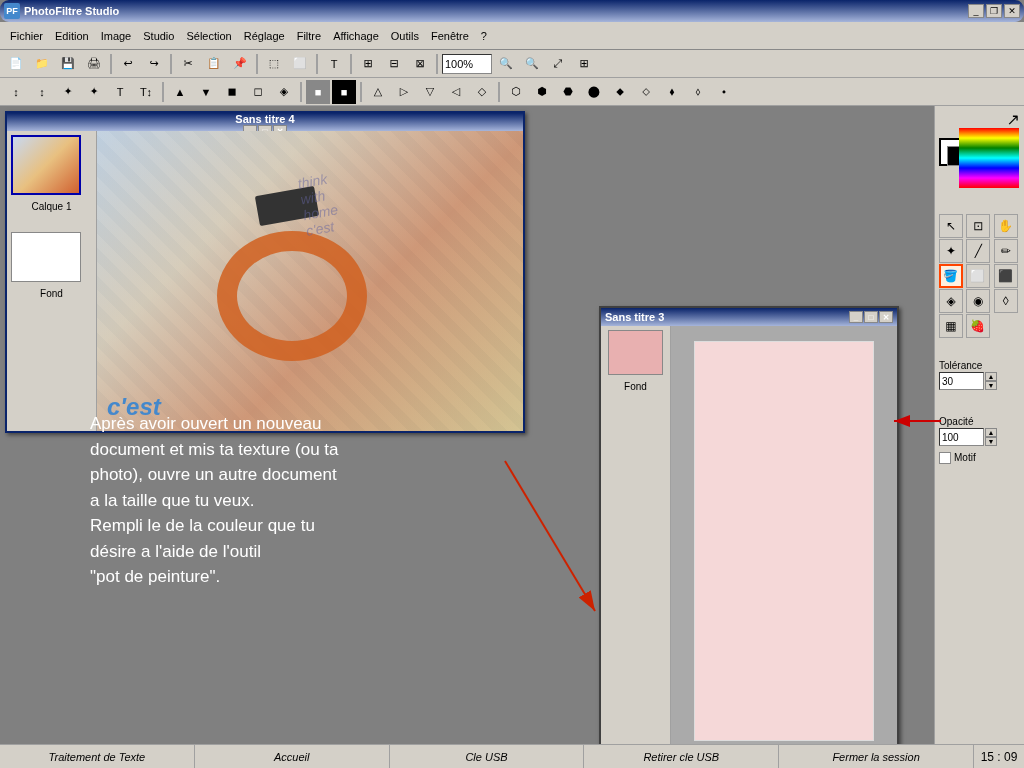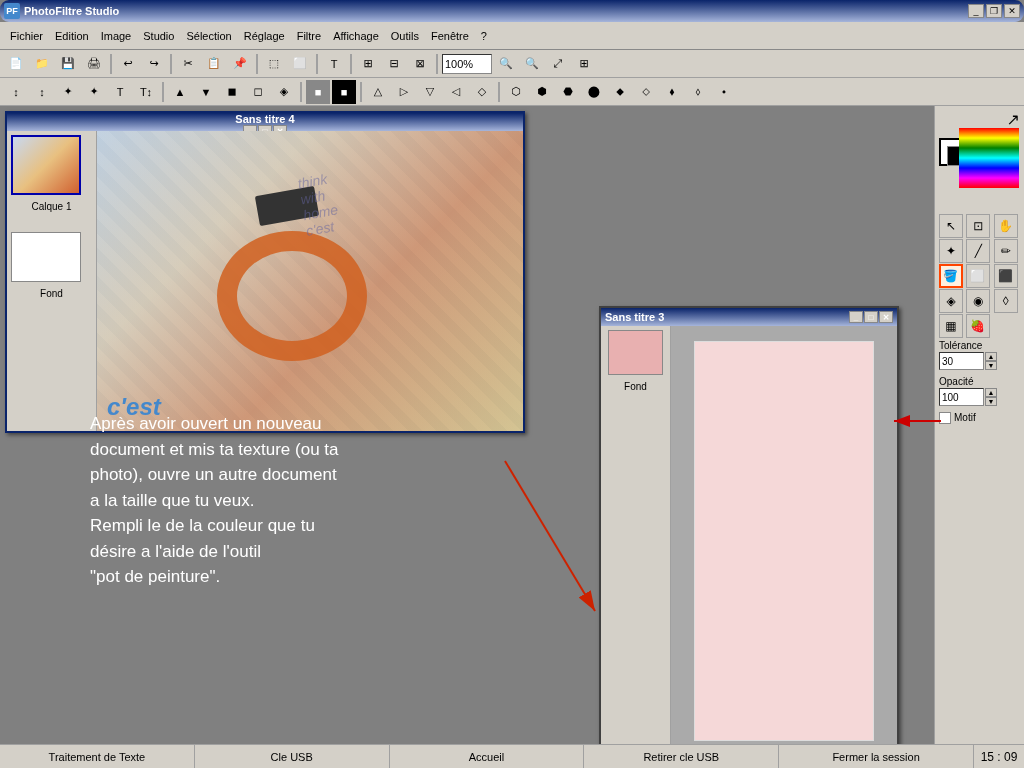--- a/index.html
+++ b/index.html
@@ -342,21 +342,21 @@
       background: #d4d0c8;
       border: 1px solid #a0a0a0;
       display: flex; align-items: center; justify-content: center;
       cursor: pointer;
       font-size: 12px;
     }
     .tool-btn.active { background: #fff; border: 2px solid #ff6600; }
 
     
     .props-section {
-      margin-top: 0;
+      margin-top: 20px;
     }
     .prop-label {
       font-size: 10px; color: #000; margin-bottom: 1px;
     }
     .prop-input-row {
       display: flex; gap: 1px; margin-bottom: 4px;
     }
     .prop-input {
       width: 45px; height: 18px;
       border: 1px inset #888;
@@ -416,21 +416,21 @@
       align-items: center;
     }
     .status-item {
       flex: 1;
       text-align: center;
       font-size: 11px;
       color: #000;
       border-right: 1px solid #a0a0a0;
       padding: 0 4px;
       height: 100%;
-      display: flex; align-items: center; justify-content: center;
+      display: flex; align-items: center; justify-content: center; font-style: italic;
     }
     .status-time {
       width: 50px;
       text-align: center;
       font-size: 12px;
       padding: 0 4px;
     }
 
     
     .ring-decoration {
@@ -698,18 +698,18 @@
         <polygon points="0 0, 8 3, 0 6" fill="#cc0000"></polygon>
       </marker>
     </defs>
     <line x1="55" y1="15" x2="8" y2="15" stroke="#cc0000" stroke-width="2" marker-end="url(#arrowhead2)"></line>
   </svg>
 
 </div>
 
 <div class="status-bar">
   <div class="status-item">Traitement de Texte</div>
+  <div class="status-item">Accueil</div>
   <div class="status-item">Cle USB</div>
-  <div class="status-item">Accueil</div>
   <div class="status-item">Retirer cle USB</div>
   <div class="status-item">Fermer la session</div>
   <div class="status-time">15 : 09</div>
 </div>
 
 </body></html>

